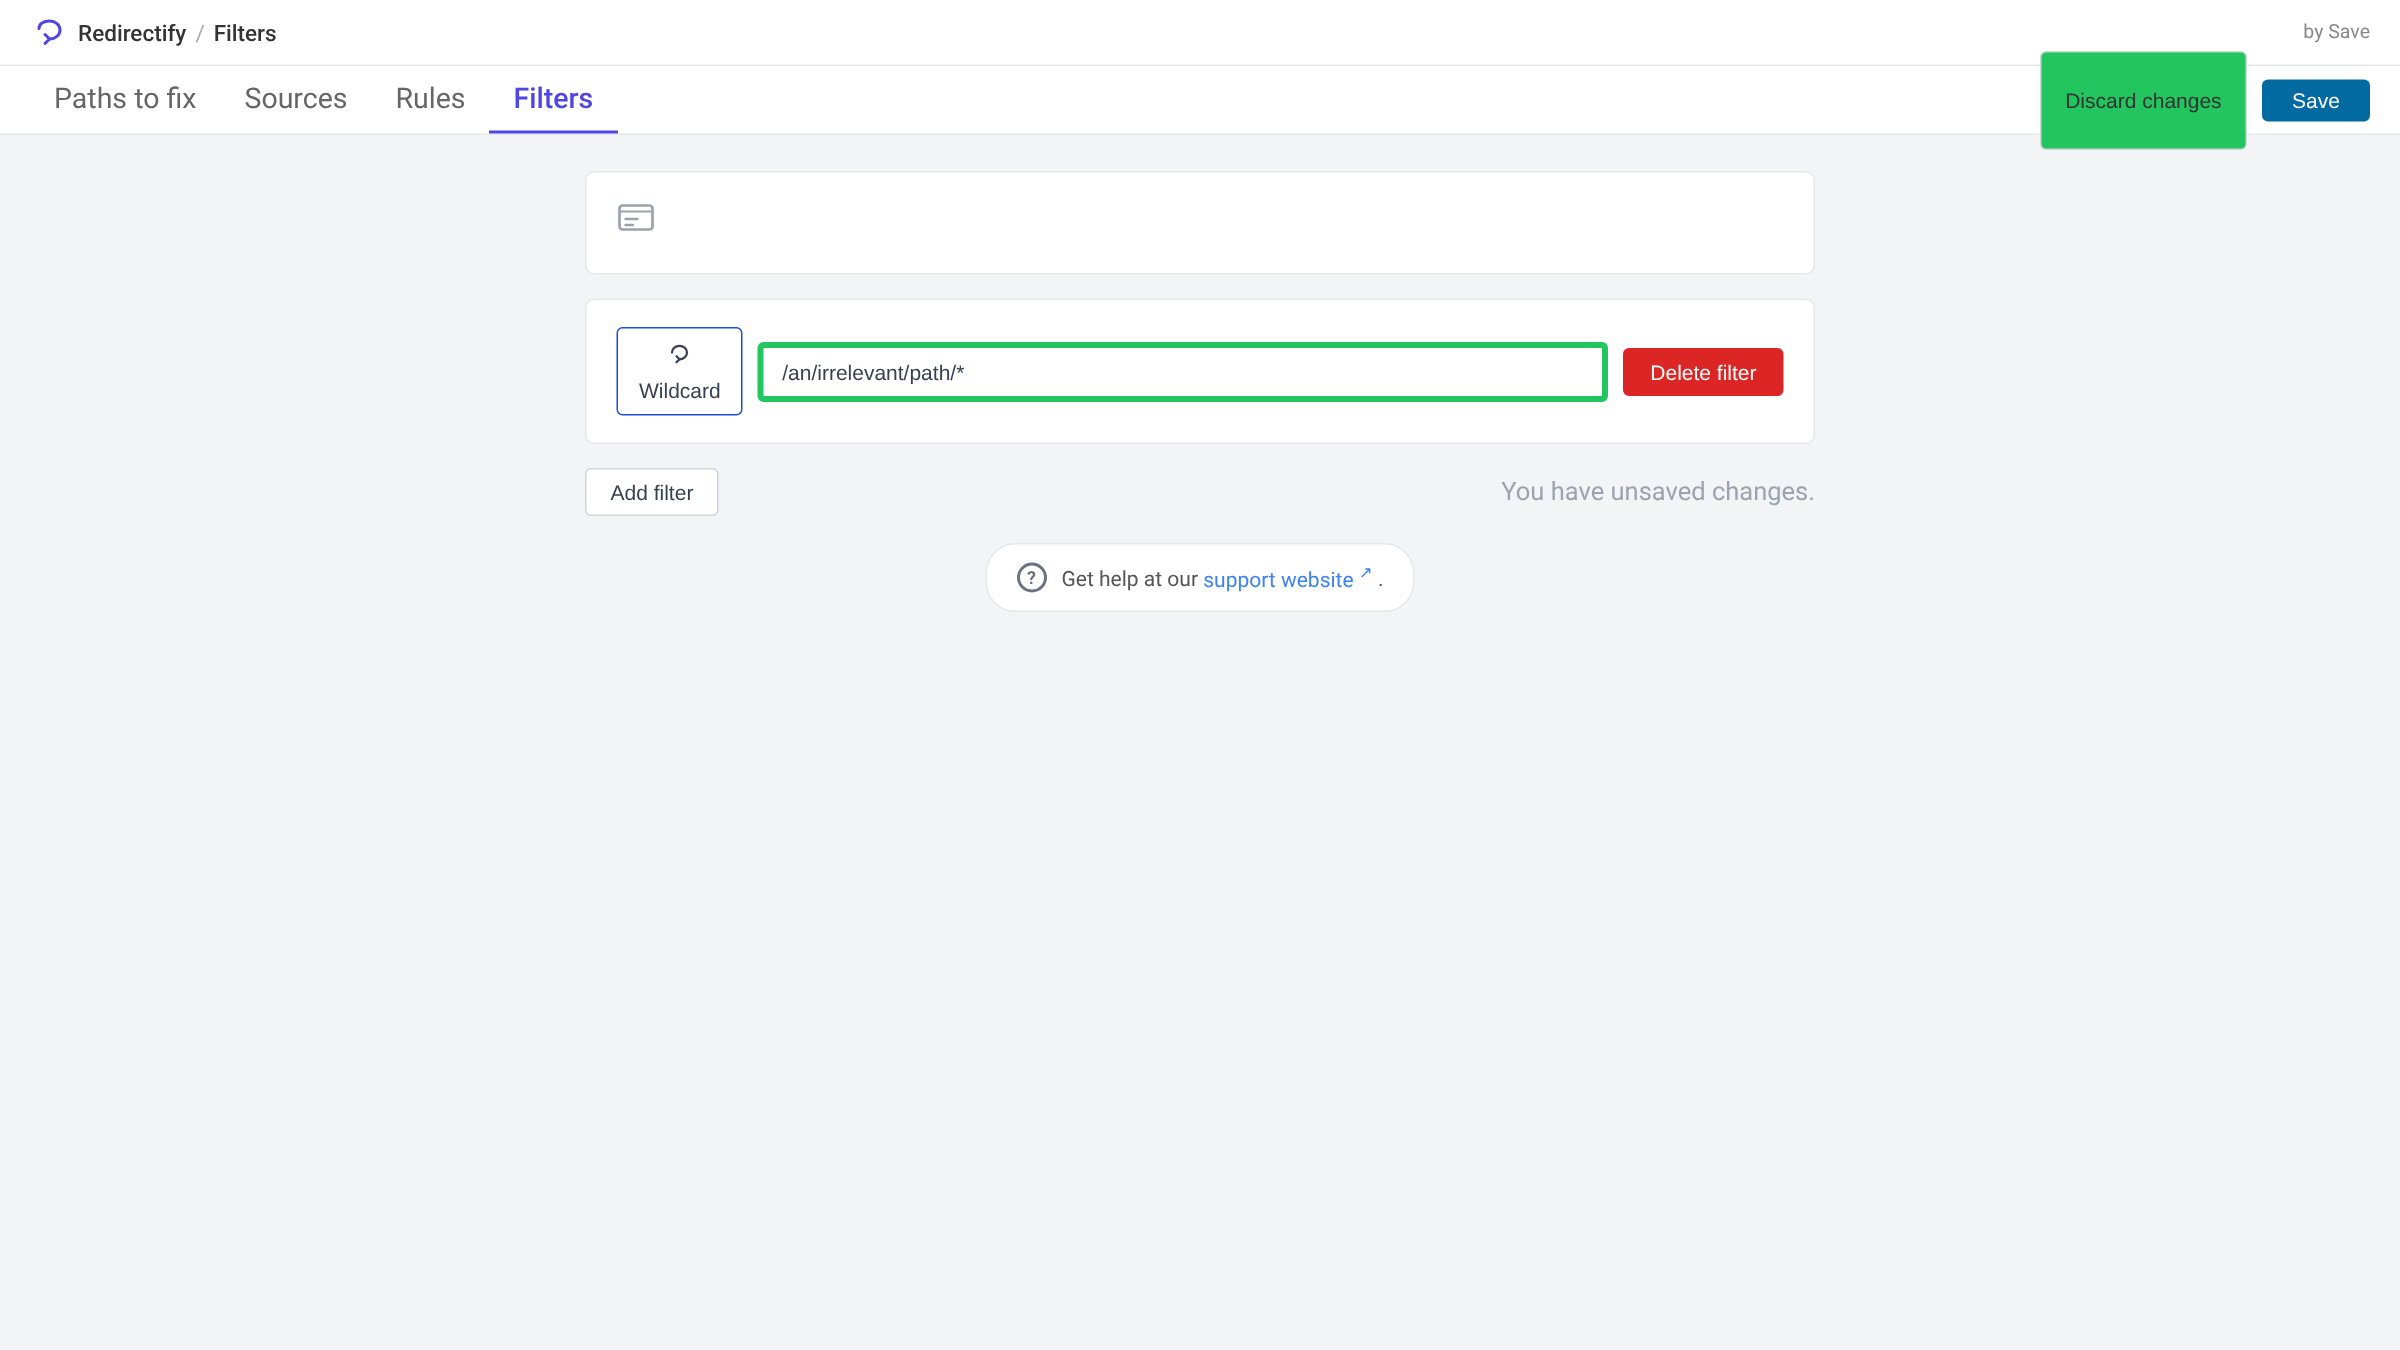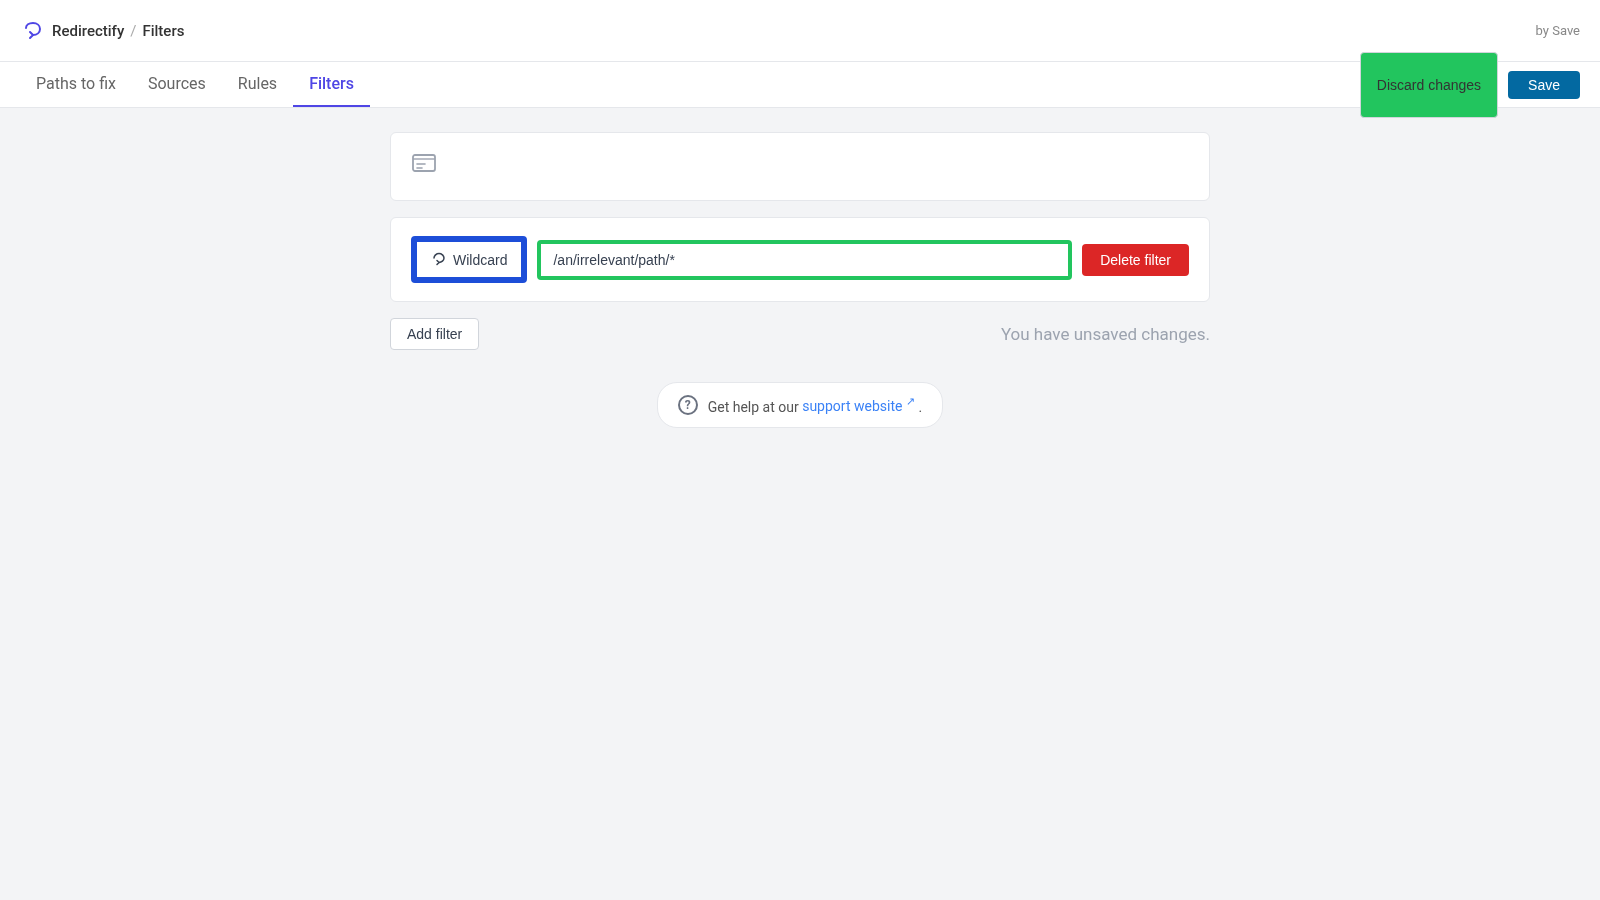--- a/index.html
+++ b/index.html
@@ -10,21 +10,21 @@
       font-size: 14px;
     }
     
     .top-header {
       background: #fff;
       border-bottom: 1px solid #e5e7eb;
       display: flex;
       align-items: center;
       justify-content: space-between;
       padding: 0 20px;
-      height: 62px;
+      height: 44px;
     }
     .top-header-left {
       display: flex;
       align-items: center;
       gap: 6px;
       font-size: 15px;
       color: #555;
     }
     .top-header-left .app-name {
       color: #333;
@@ -64,21 +64,21 @@
       height: 100%;
       gap: 0;
     }
     .nav-tab {
       padding: 0 16px;
       height: 100%;
       display: flex;
       align-items: center;
       cursor: pointer;
       color: #666;
-      font-size: 16px;
+      font-size: 19px;
       border-bottom: 2px solid transparent;
       text-decoration: none;
     }
     .nav-tab.active {
       color: #4f46e5;
       border-bottom: 2px solid #4f46e5;
       font-weight: 500;
     }
     .nav-actions {
       display: flex;
@@ -145,27 +145,28 @@
     .filter-row {
       display: flex;
       align-items: center;
       gap: 10px;
     }
     .filter-type-btn {
       display: flex;
       align-items: center;
       gap: 6px;
       padding: 8px 14px;
-      border: 6px solid #1d4ed8;
+      border: 1px solid #1d4ed8;
       background: #fff;
       border-radius: 4px;
       cursor: pointer;
       font-size: 14px;
       color: #374151;
       white-space: nowrap;
+      flex-direction: column;
     }
     .filter-input {
       flex: 1;
       padding: 8px 12px;
       border: 4px solid #22c55e;
       border-radius: 4px;
       font-size: 14px;
       color: #374151;
       outline: none;
     }
@@ -177,21 +178,21 @@
       border-radius: 4px;
       cursor: pointer;
       font-size: 14px;
       white-space: nowrap;
     }
     
     .bottom-row {
       display: flex;
       align-items: center;
       justify-content: space-between;
-      margin-bottom: 32px;
+      margin-bottom: 18px;
     }
     .btn-add-filter {
       padding: 7px 16px;
       border: 1px solid #d1d5db;
       background: #fff;
       border-radius: 4px;
       cursor: pointer;
       font-size: 14px;
       color: #374151;
     }

